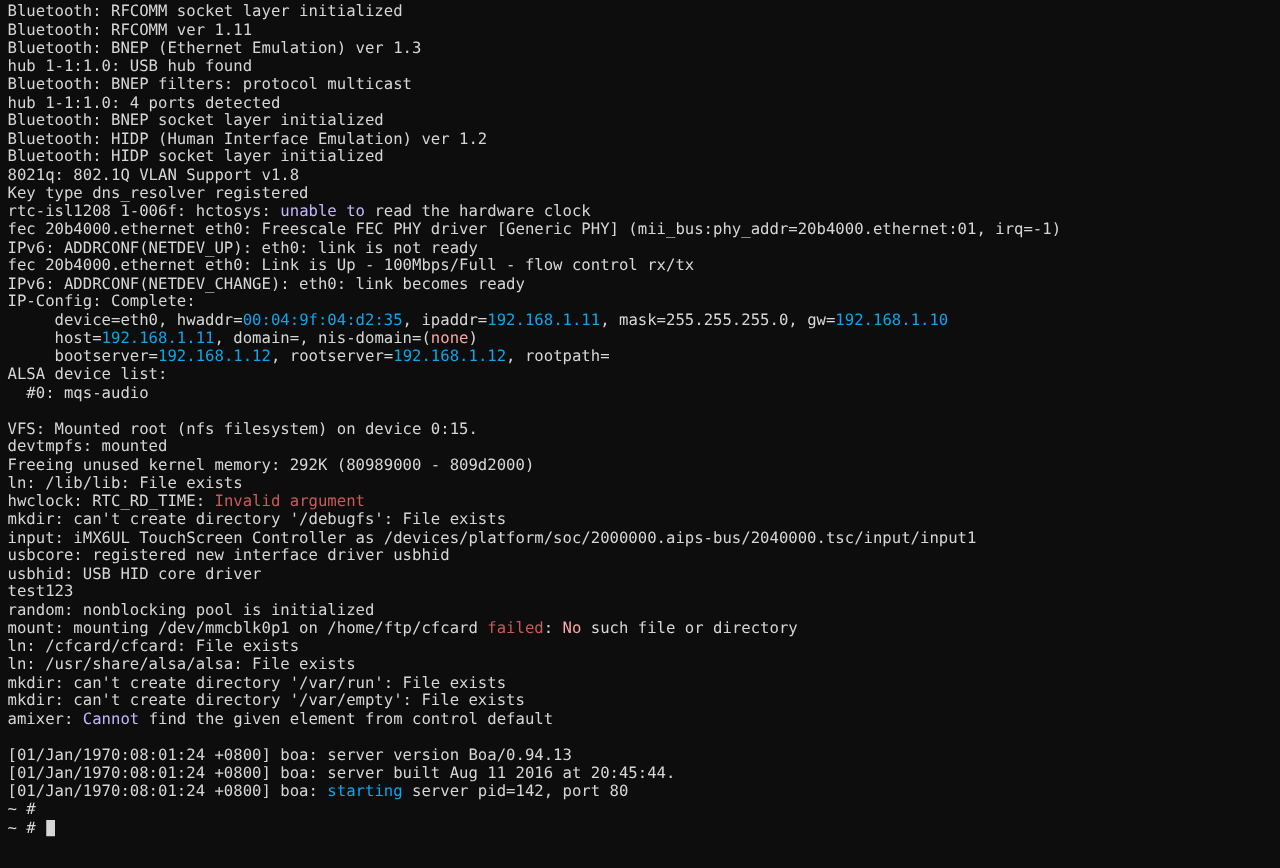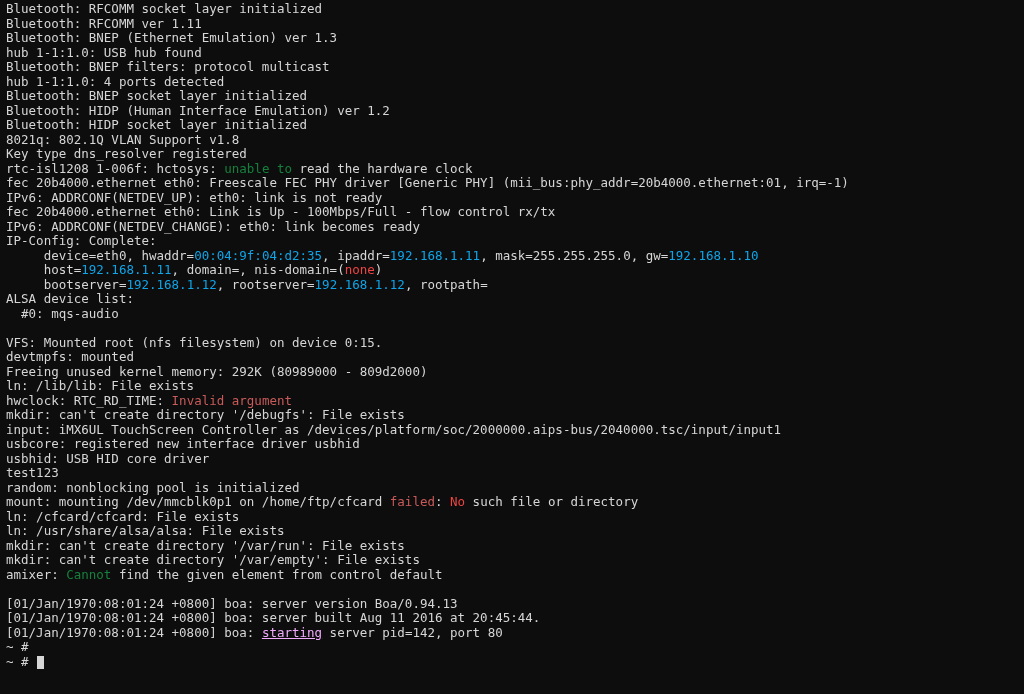--- a/index.html
+++ b/index.html
@@ -12,25 +12,25 @@
     line-height: 14.5px;
     width: 1024px;
     height: 694px;
     overflow: hidden;
   }
   .term {
     padding: 2px 4px 0 6px;
     white-space: pre;
   }
   .row { white-space: pre; }
-  .c-yellow  { color: #15803d; }
-  .c-orange  { color: #ef4444; margin-top: 32px; }
+  .c-yellow  { color: #c4b5fd; }
+  .c-orange  { color: #fca5a5; margin-top: 32px; }
   .c-red     { color: #c95a5a; }
   .c-magenta { color: #0ea5e9; }
-  .c-cyan    { color: #f0abfc; text-decoration: underline; }
+  .c-cyan    { color: #0ea5e9; }
   .cursor {
     display: inline-block;
     width: 7px;
     height: 13px;
     background: #d6d6d6;
     vertical-align: text-bottom;
     margin-left: 1px;
   }
 </style>
 </head>

